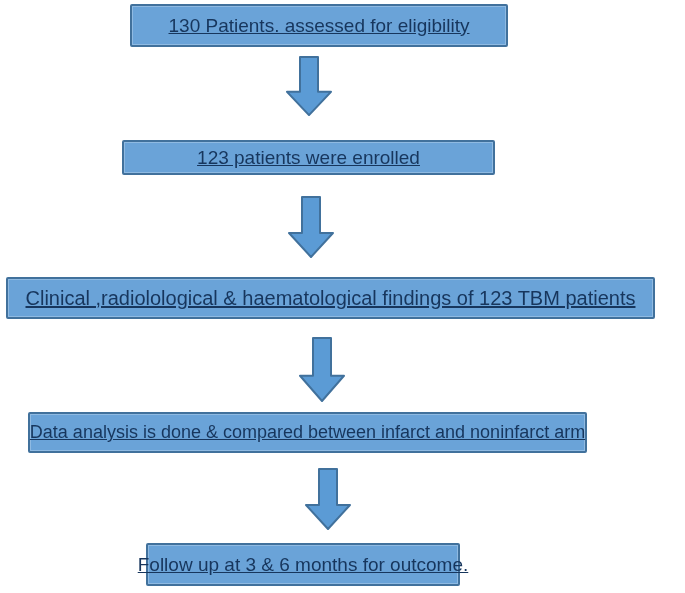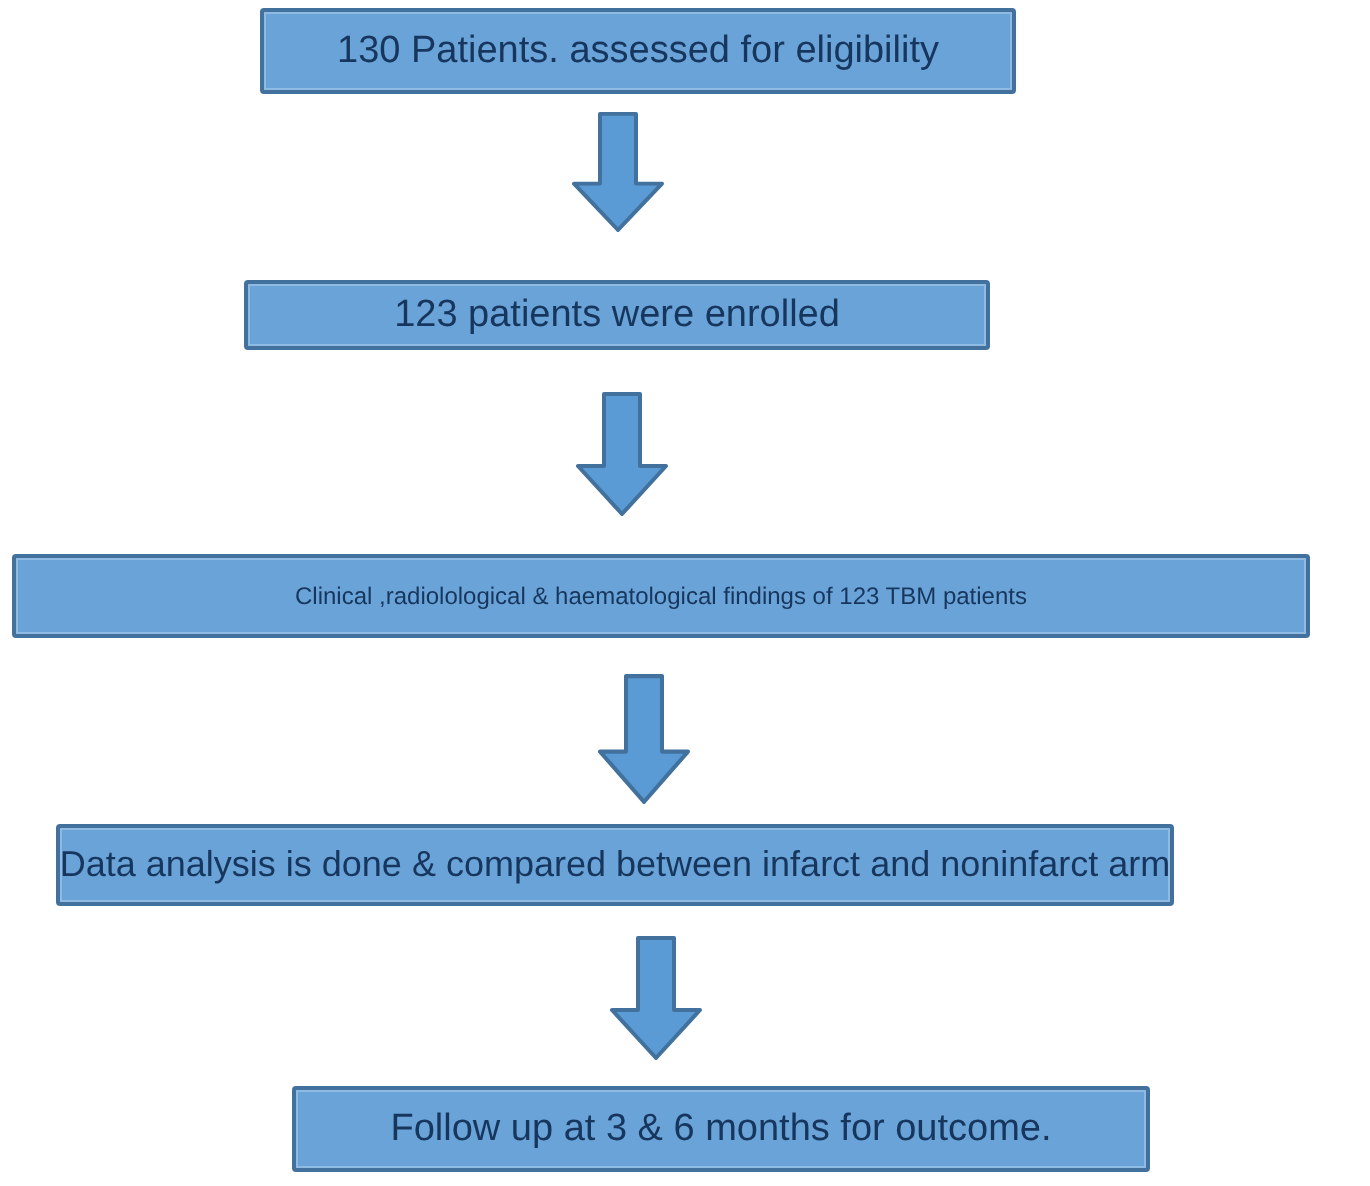--- a/index.html
+++ b/index.html
@@ -22,30 +22,31 @@
     border: 2px solid var(--box-border, #41719C);
     border-radius: 2px;
     color: var(--text, #17365D);
     display: flex;
     align-items: center;
     justify-content: center;
     text-align: center;
     font-size: 19px;
     white-space: nowrap;
     box-shadow: inset 0 0 0 1px rgba(255,255,255,0.25);
+    text-decoration: underline;
   }
   .flow-node.small { font-size: 18px; }
 
   
   #node-eligibility { left: 130px; top: 4px;   width: 378px; height: 43px; }
   #node-lost        { left: 390px; top: 75px;  width: 287px; height: 35px; }
   #node-enrolled    { left: 122px; top: 140px; width: 373px; height: 35px; }
-  #node-findings    { left: 6px;   top: 277px; width: 649px; height: 42px; font-size: 12px; }
+  #node-findings    { left: 6px;   top: 277px; width: 649px; height: 42px; font-size: 20px; }
   #node-analysis    { left: 28px;  top: 412px; width: 559px; height: 41px; font-size: 18px; }
-  #node-outcome     { left: 146px; top: 543px; width: 429px; height: 43px; }
+  #node-outcome     { left: 146px; top: 543px; width: 314px; height: 43px; }
 
   .flow-arrow {
     position: absolute;
     display: block;
   }
   #arrow-1 { left: 286px; top: 56px; }
   #arrow-2 { left: 288px; top: 196px; }
   #arrow-3 { left: 299px; top: 337px; }
   #arrow-4 { left: 305px; top: 468px; }
 

